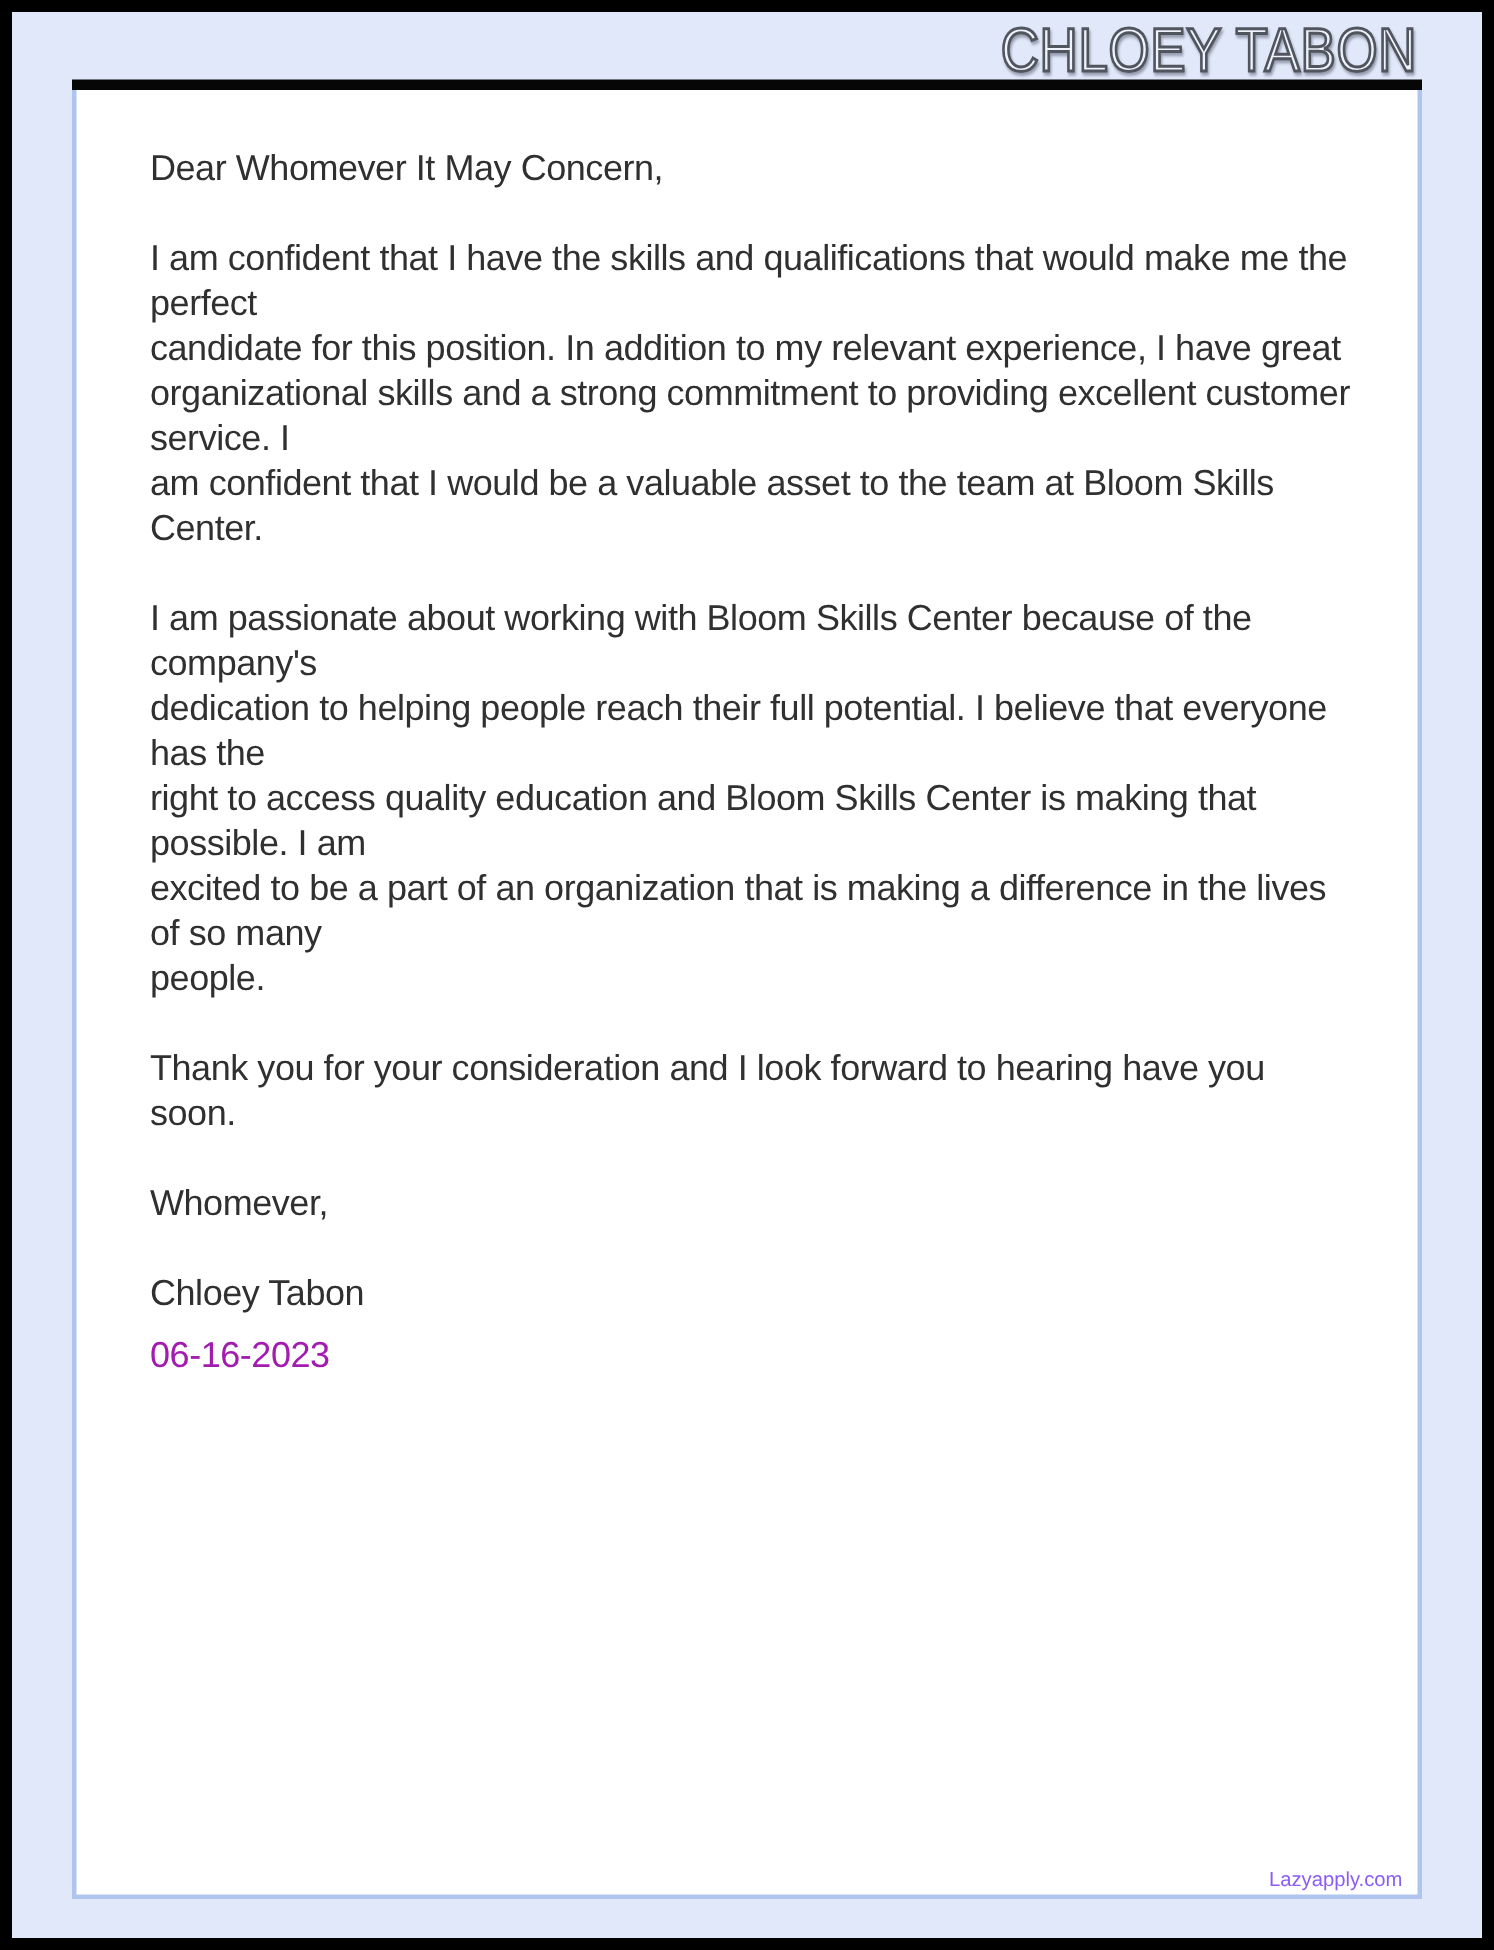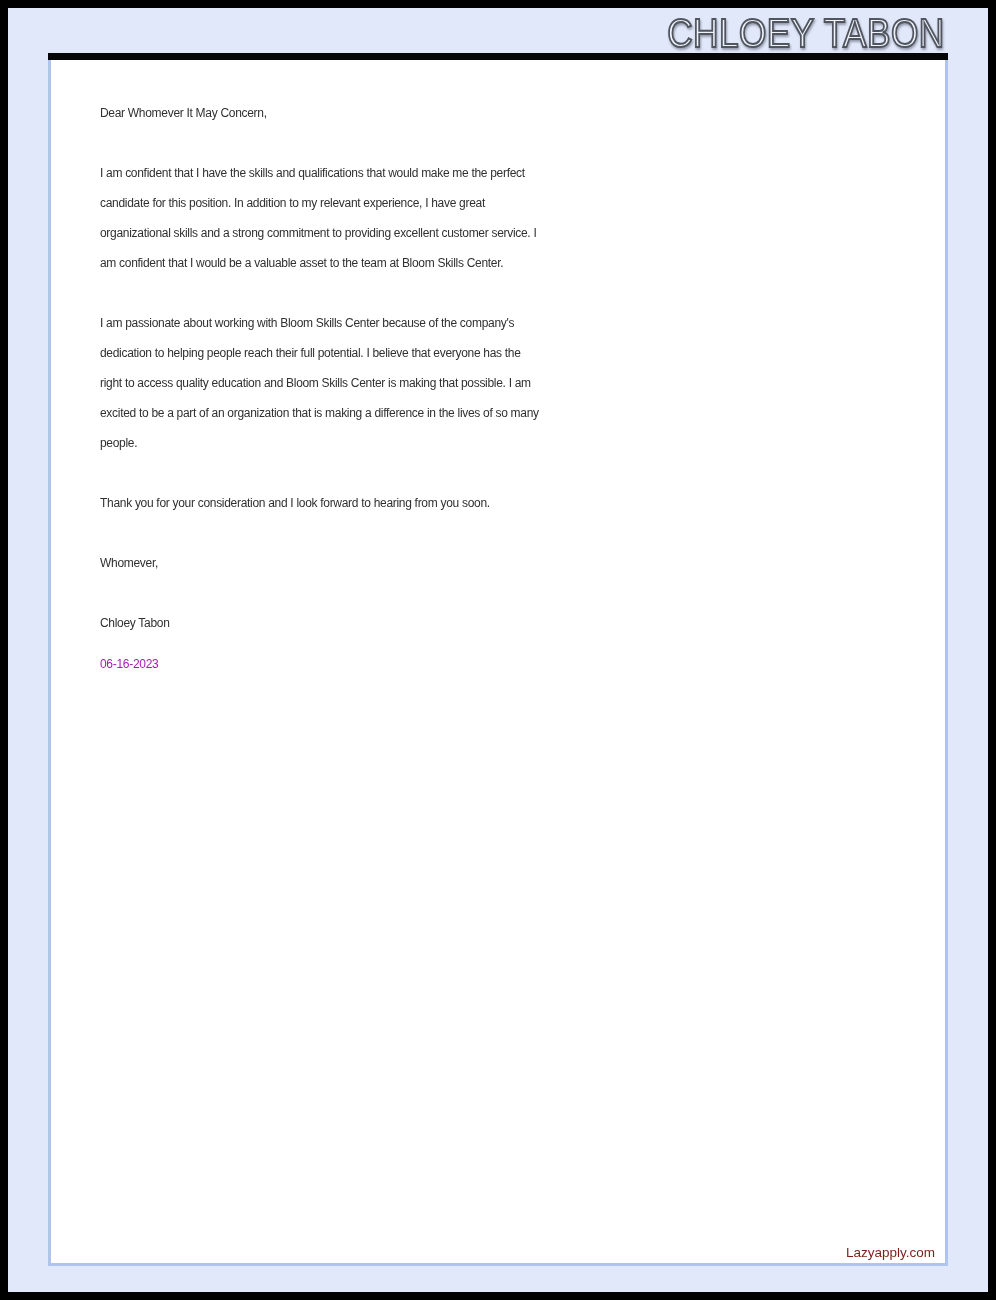--- a/index.html
+++ b/index.html
@@ -53,42 +53,42 @@
     width: 900px;
     height: 1206px;
     box-sizing: border-box;
     background: #ffffff;
     border: 3px solid #b0c5ee;
     border-top: none;
   }
 
   .letter-body {
     padding: 38px 42px 0 49px;
-    font-size: 12px;
+    font-size: 24px;
     line-height: 30px;
     letter-spacing: -0.3px;
     color: #303030;
   }
   .letter-body p {
     margin: 0 0 30px 0;
     white-space: pre-line;
   }
   .letter-body p.signature { margin-bottom: 0; }
   .letter-body p.date-line {
     margin: 11px 0 0 0;
     color: #a21caf;
   }
 
   .brand-watermark {
     position: absolute;
     right: 10px;
     bottom: 3px;
     font-size: 13.5px;
     letter-spacing: 0;
-    color: #7f1d1d;
+    color: #8b5cf6;
   }
 </style>
 </head>
 <body>
 
 <div class="canvas">
 
   <div class="letterhead-name">CHLOEY TABON</div>
 
   <div class="header-rule"></div>
@@ -103,21 +103,21 @@
 candidate for this position. In addition to my relevant experience, I have great
 organizational skills and a strong commitment to providing excellent customer service. I
 am confident that I would be a valuable asset to the team at Bloom Skills Center.</p>
 
       <p>I am passionate about working with Bloom Skills Center because of the company's
 dedication to helping people reach their full potential. I believe that everyone has the
 right to access quality education and Bloom Skills Center is making that possible. I am
 excited to be a part of an organization that is making a difference in the lives of so many
 people.</p>
 
-      <p>Thank you for your consideration and I look forward to hearing from you soon.</p>
+      <p>Thank you for your consideration and I look forward to hearing have you soon.</p>
 
       <p>Whomever,</p>
 
       <p class="signature">Chloey Tabon</p>
 
       <p class="date-line">06-16-2023</p>
 
     </div>
 
     <div class="brand-watermark">Lazyapply.com</div>

